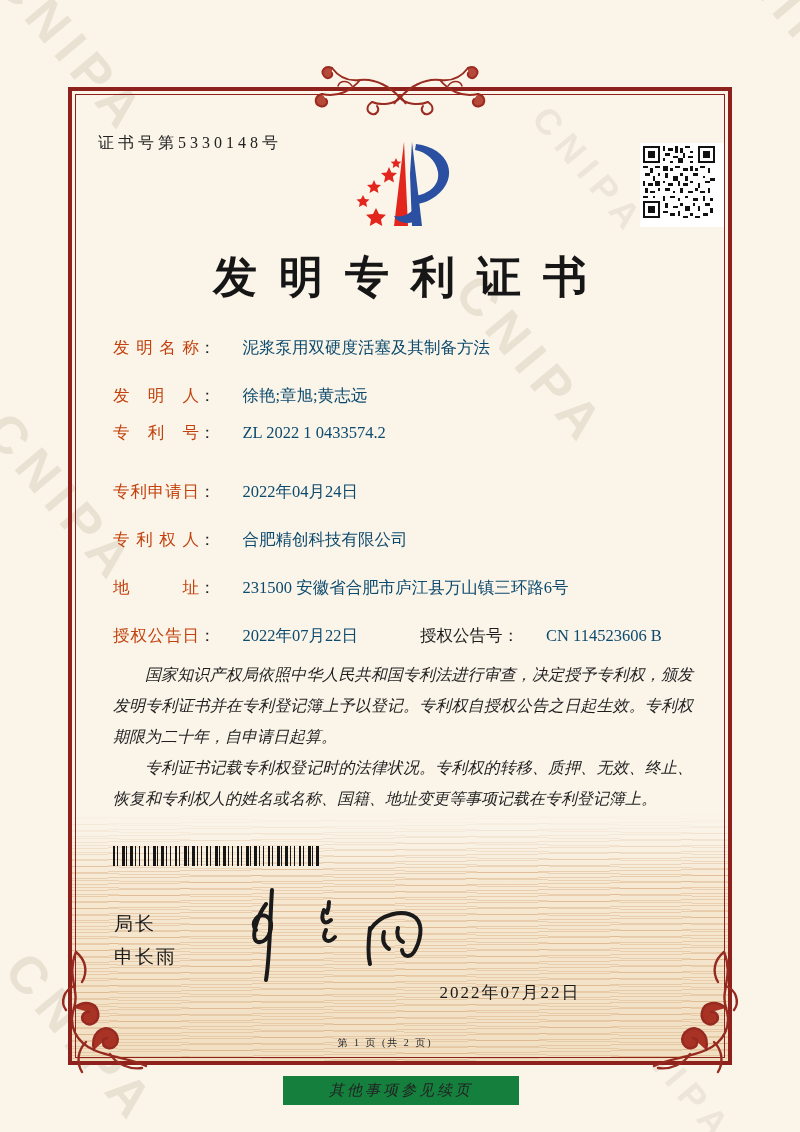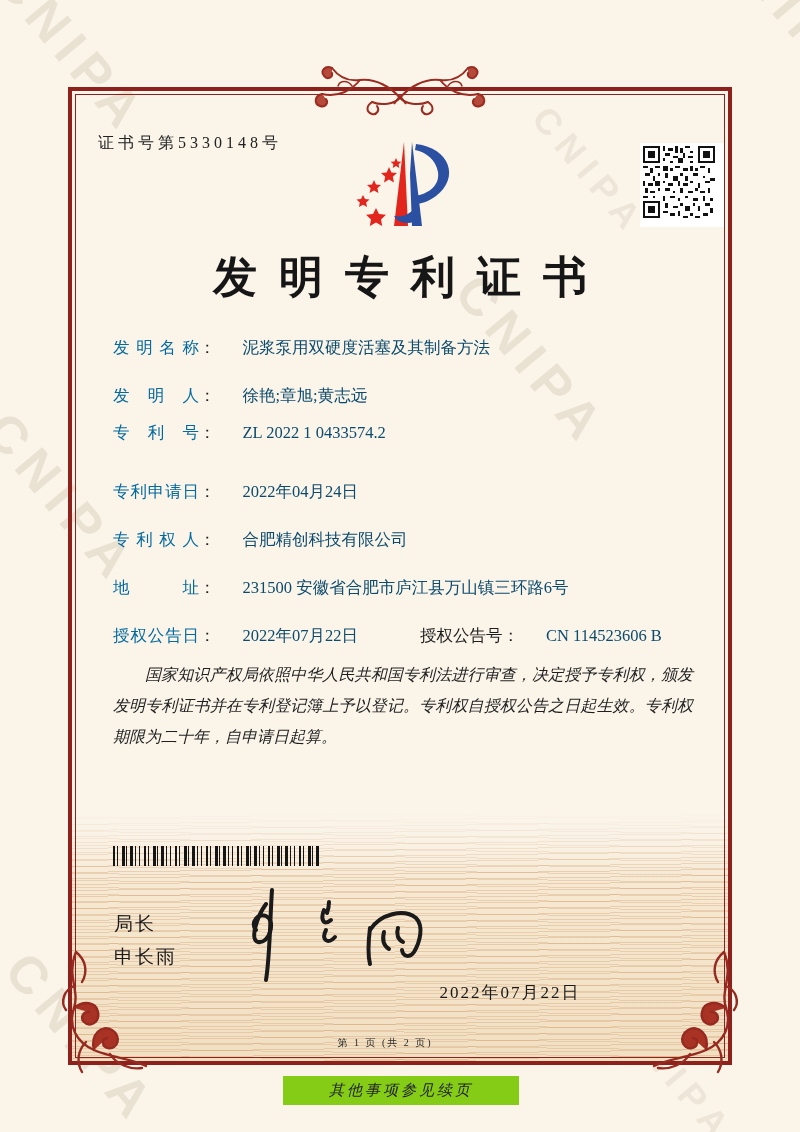--- a/index.html
+++ b/index.html
@@ -61,21 +61,21 @@
     text-align:center;font-size:44px;font-weight:bold;color:#161616;
     letter-spacing:22px;padding-left:22px;box-sizing:border-box;
     font-family:"Liberation Serif", serif;
   }
 
   
   .row{position:absolute;left:113px;width:580px;font-size:16.5px;white-space:nowrap;}
   .fl{
     display:inline-block;width:86px;
     text-align:justify;text-align-last:justify;
-    color:#0369a1;
+    color:#c2410c;
     font-family:Liberation Mono, monospace;
   }
   .colon{display:inline-block;}
   .fv{margin-left:27px;color:#0c4a6e;}
   .pair2{position:absolute;left:307px;top:0;}
 
   
   .paras{
     position:absolute;left:113px;top:659px;width:580px;
     font-size:16px;line-height:31px;text-align:justify;
@@ -104,21 +104,21 @@
   .issue-date{
     position:absolute;left:395px;top:981px;width:230px;text-align:center;
     font-size:17px;letter-spacing:2px;color:#1a1a1a;
   }
   .page-info{
     position:absolute;left:0;top:1036px;width:770px;text-align:center;
     font-size:10px;color:#2a2a2a;letter-spacing:2px;
   }
   .footer-note{
     position:absolute;left:283px;top:1076px;width:236px;height:29px;
-    background:#84cc16;display:flex;align-items:center;justify-content:center;
+    background:#15803d;display:flex;align-items:center;justify-content:center;
     font-size:15px;font-style:italic;color:#222;letter-spacing:3px;
   }
 
   .ornament{position:absolute;pointer-events:none;}
 </style>
 </head>
 <body>
 
 <div class="wm" style="left:-30px;top:18px;">CNIPA</div>
 <div class="wm" style="left:688px;top:-24px;">CNIPA</div>
@@ -242,20 +242,21 @@
 </div>
 <div class="row" style="top:625px;">
   <span class="fl">授权公告日</span><span class="colon">：</span><span class="fv">2022年07月22日</span>
   <span class="pair2">
     <span>授权公告号</span><span class="colon">：</span><span class="fv">CN 114523606 B</span>
   </span>
 </div>
 
 <div class="paras">
   <p>国家知识产权局依照中华人民共和国专利法进行审查，决定授予专利权，颁发发明专利证书并在专利登记簿上予以登记。专利权自授权公告之日起生效。专利权期限为二十年，自申请日起算。</p>
+  <p>专利证书记载专利权登记时的法律状况。专利权的转移、质押、无效、终止、恢复和专利权人的姓名或名称、国籍、地址变更等事项记载在专利登记簿上。</p>
 </div>
 
 <div class="barcode"></div>
 
 <div class="signer" style="top:911px;">局长</div>
 <div class="signer" style="top:944px;">申长雨</div>
 
 <svg class="sig-svg" viewBox="0 0 210 100">
   <g stroke="#1a1a1a" fill="none" stroke-width="4" stroke-linecap="round" stroke-linejoin="round">
     <path d="M34,20 C24,34 18,56 26,58 C38,60 44,36 34,32 C26,29 18,38 24,46"></path>

